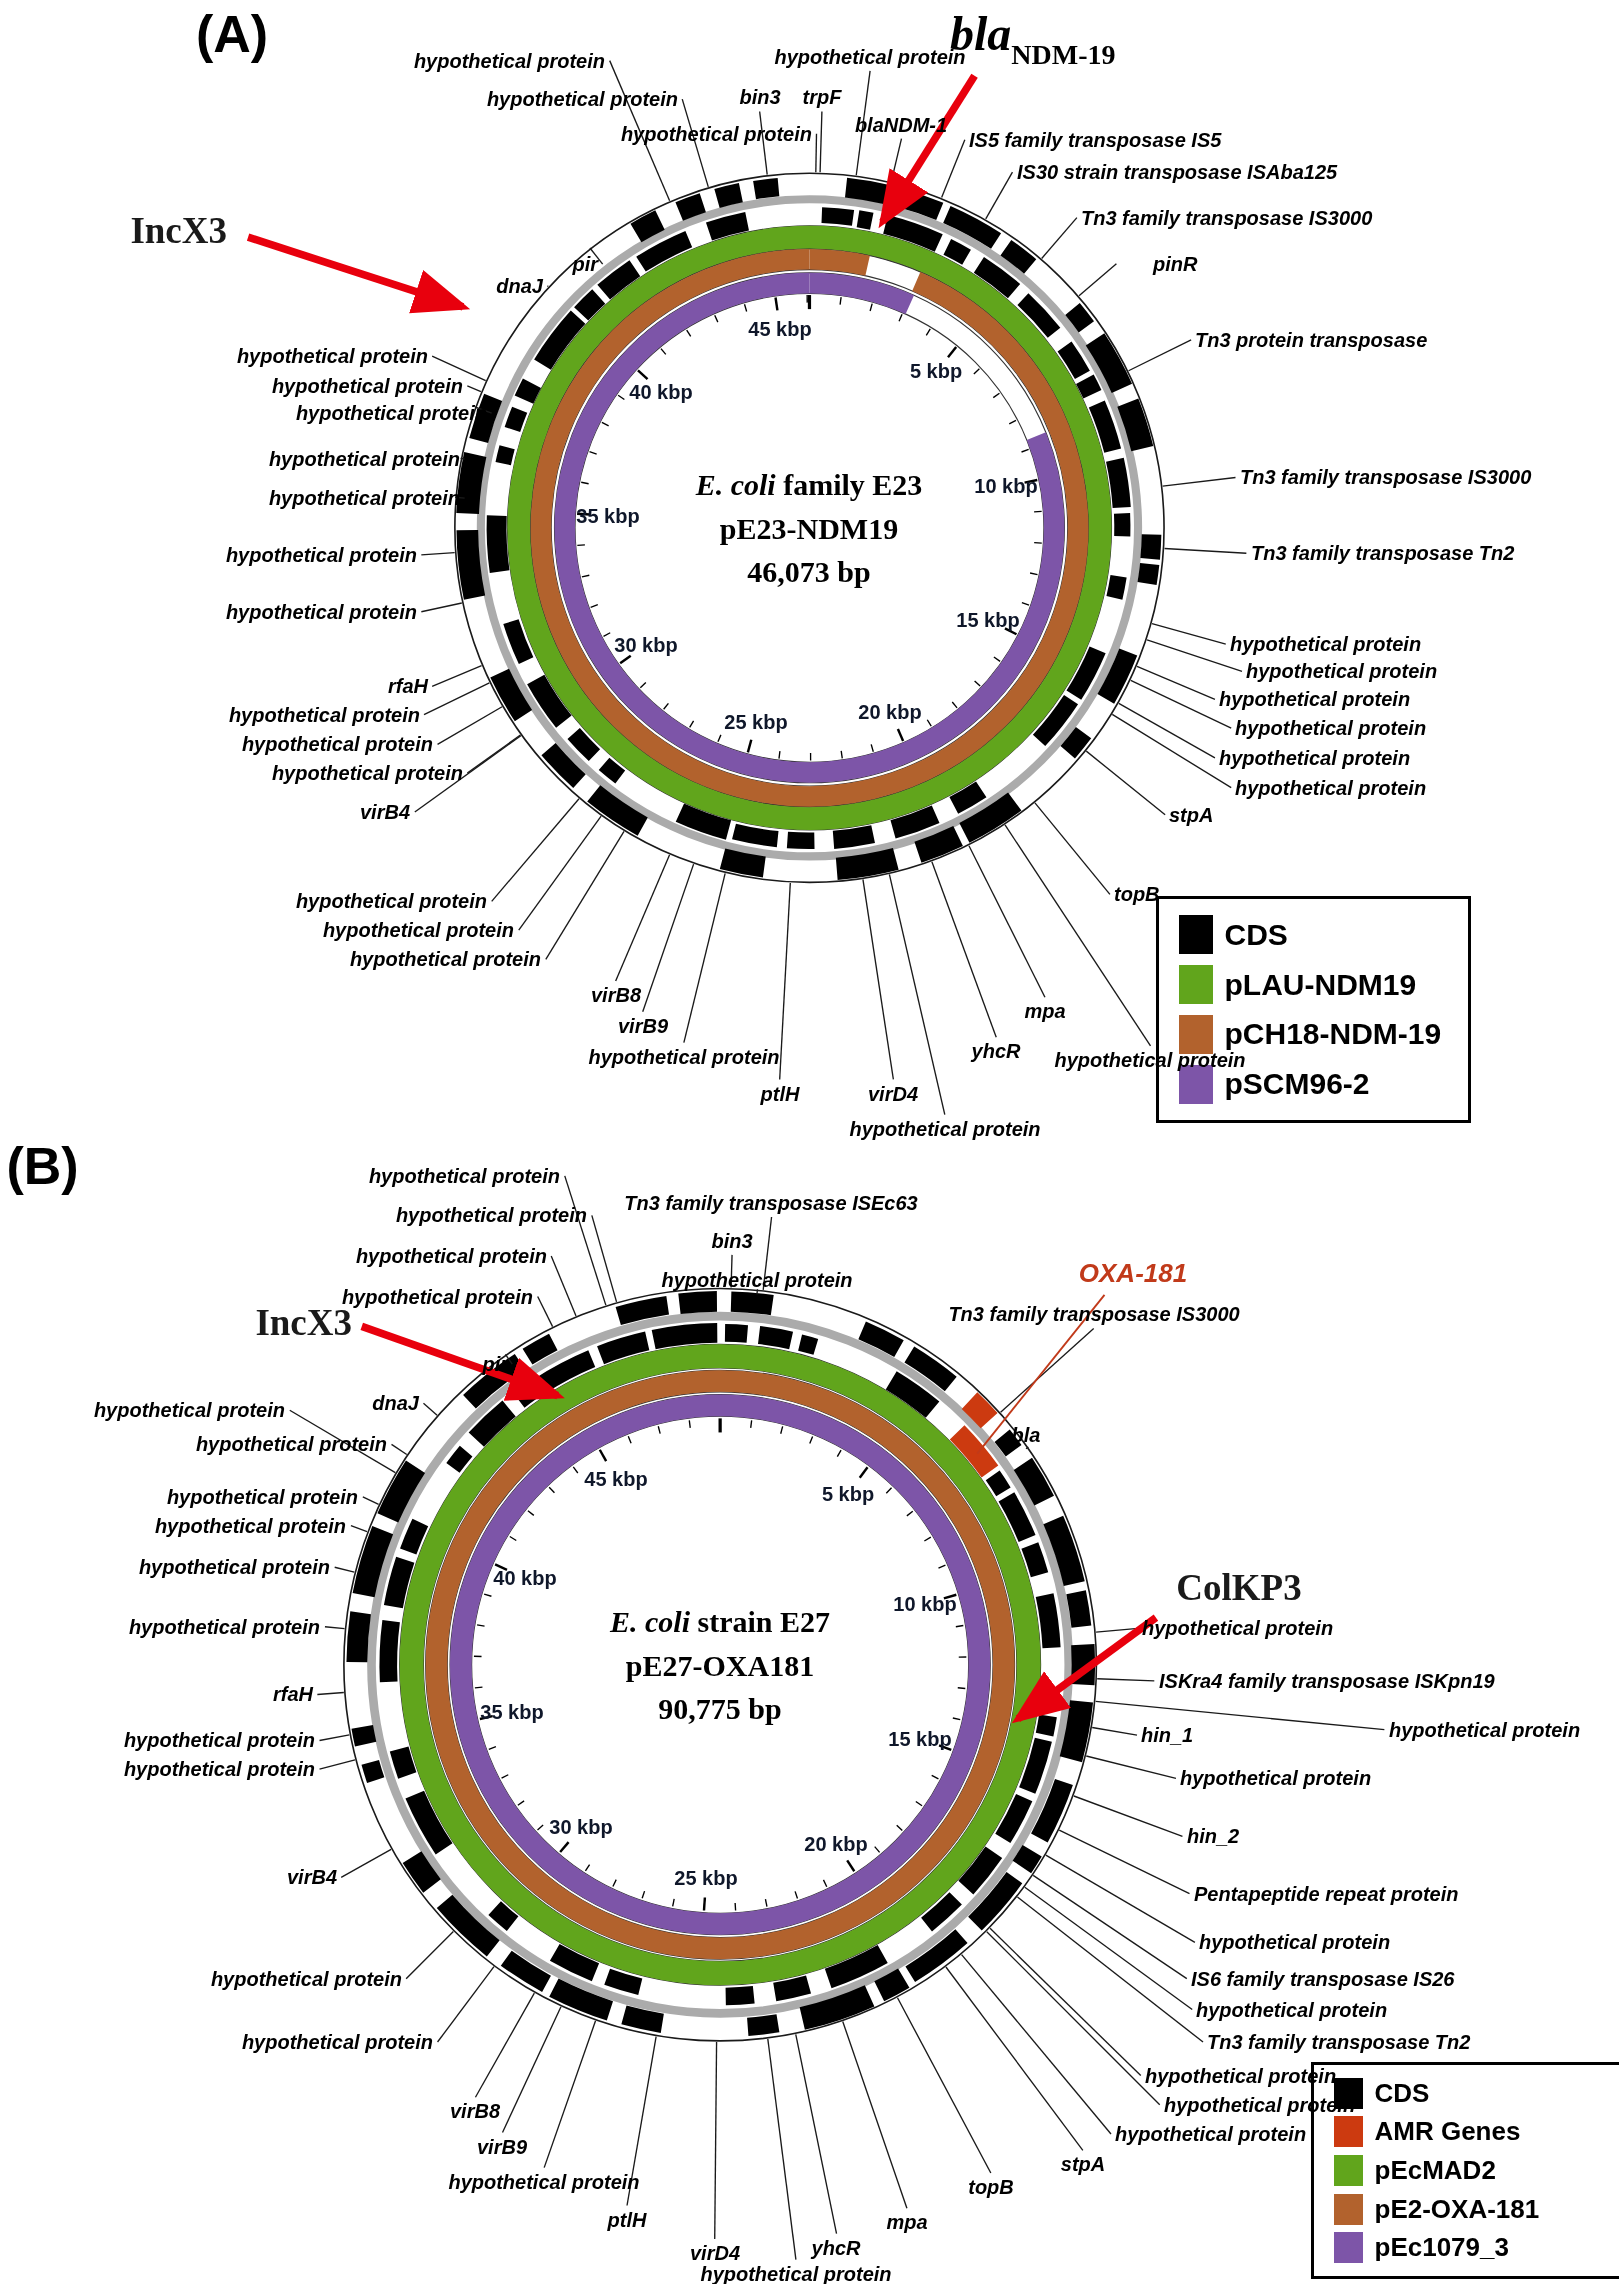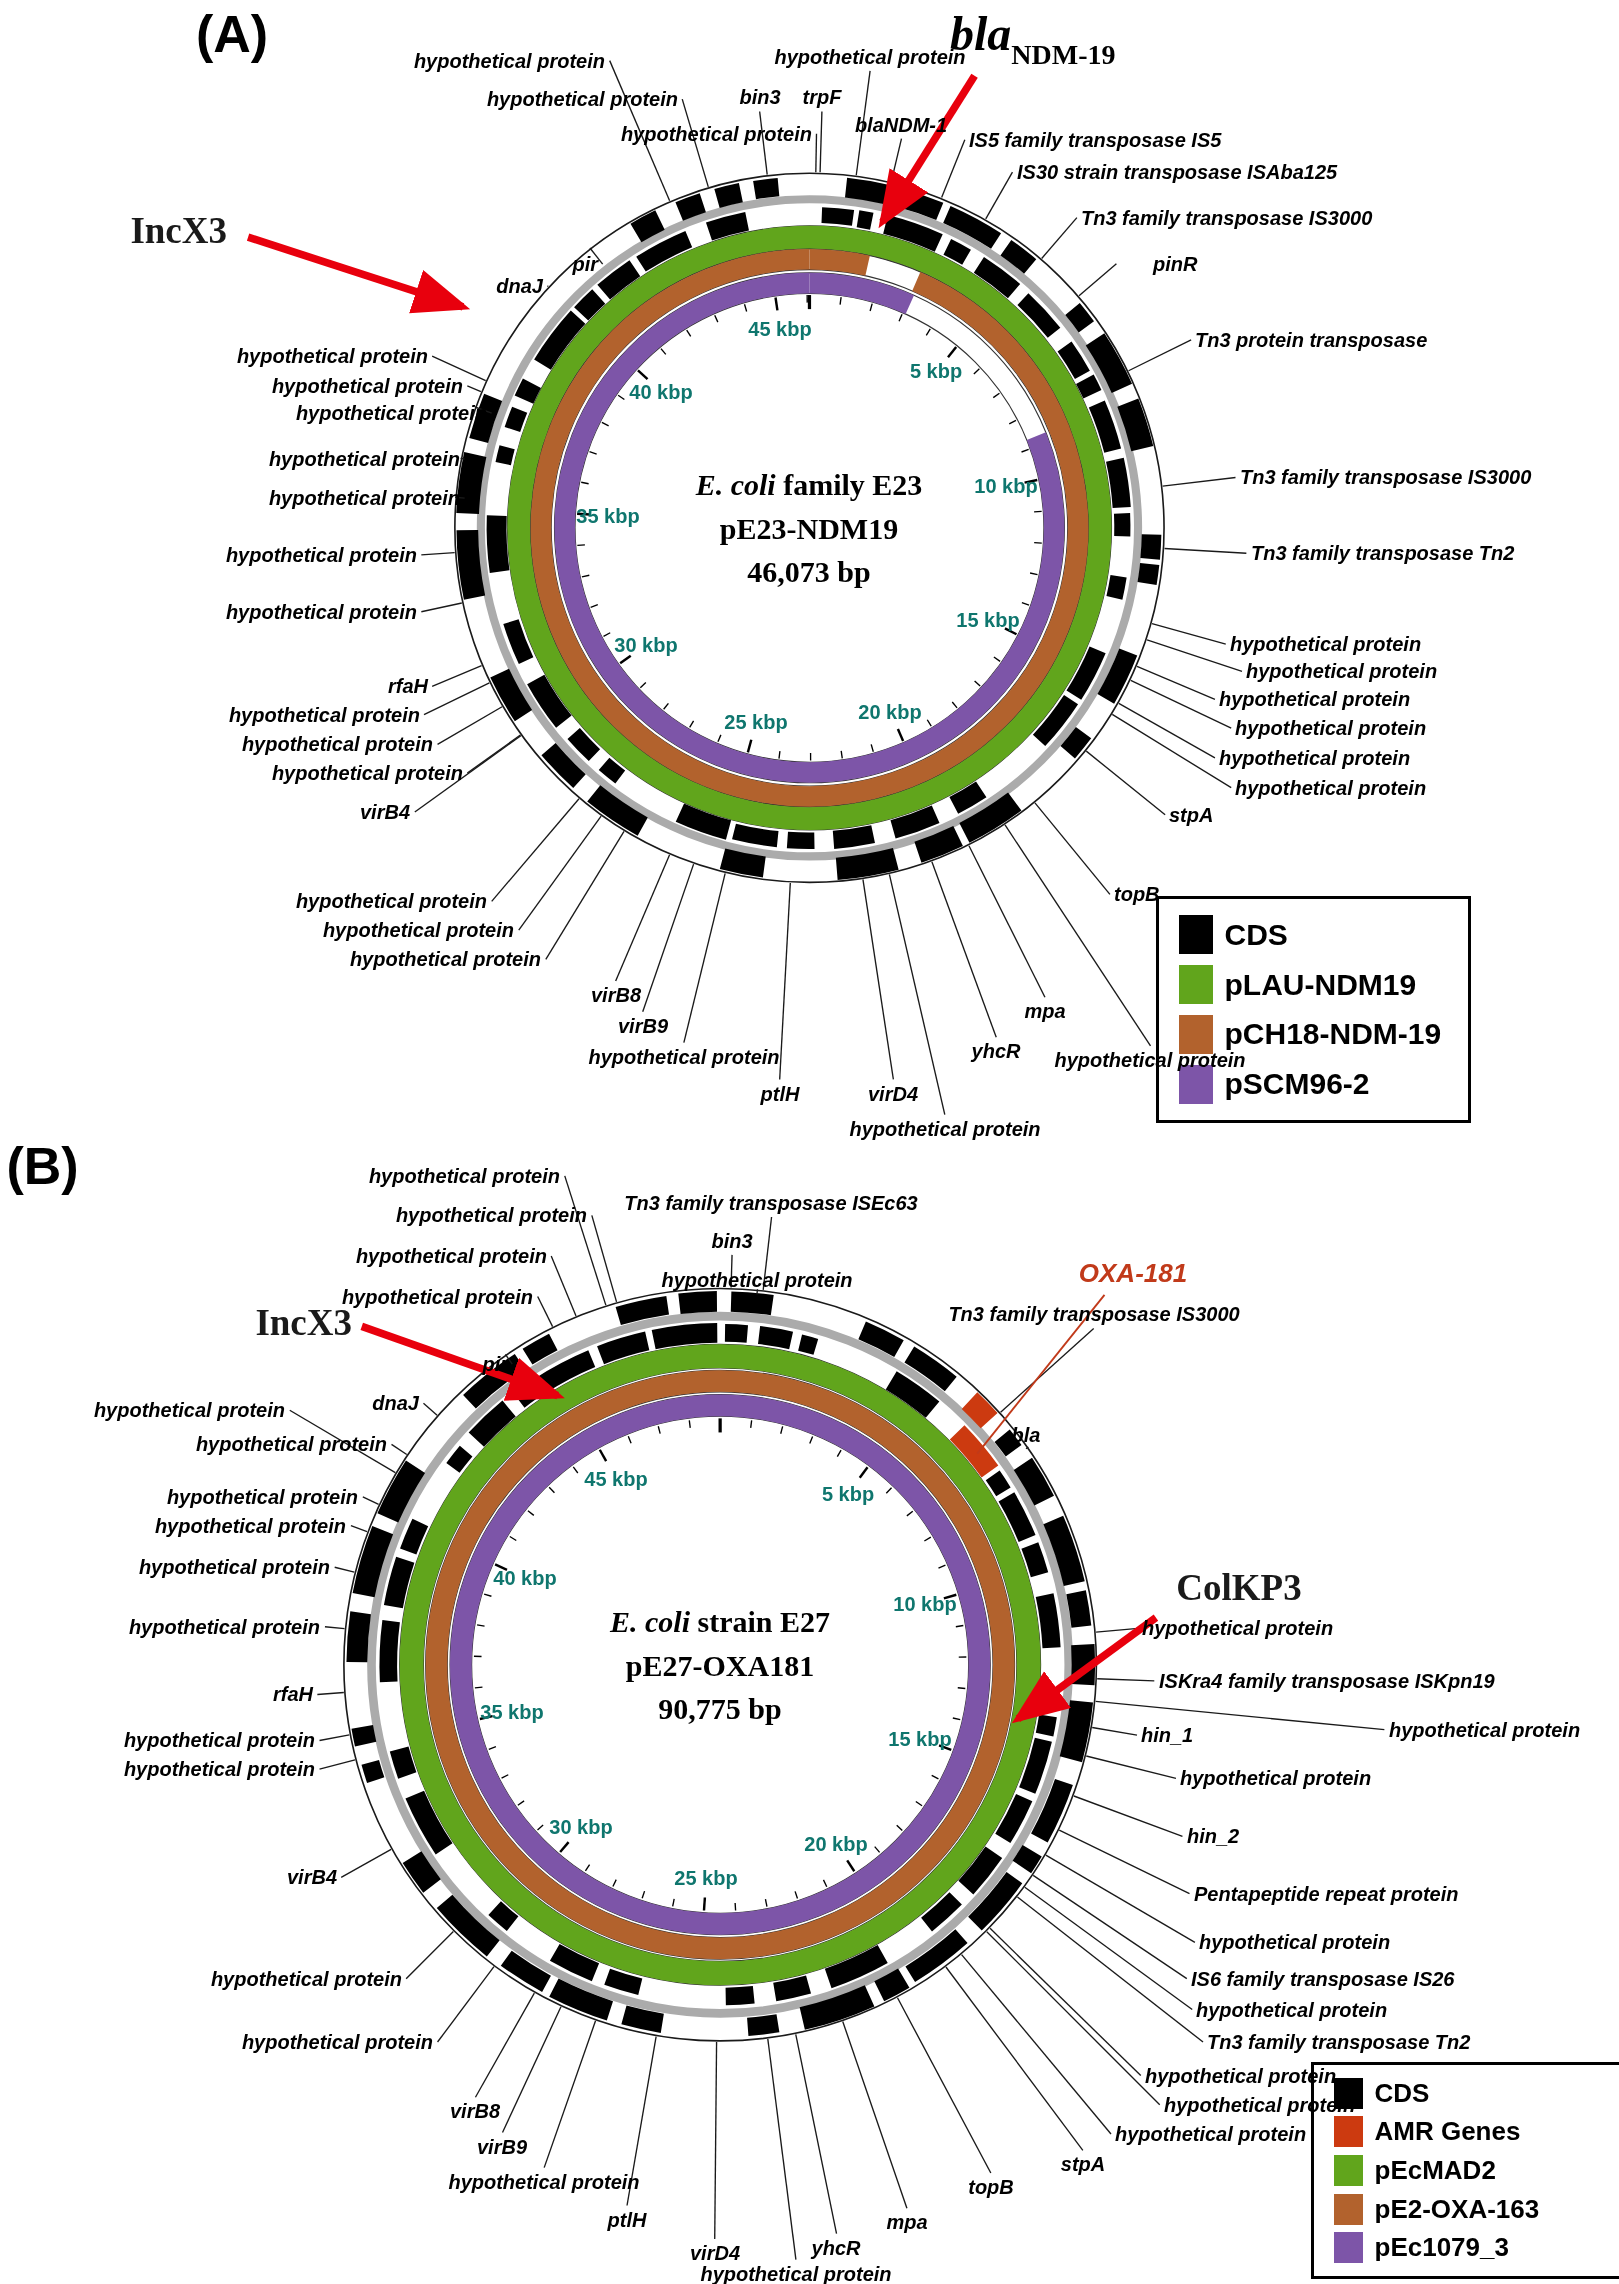--- a/index.html
+++ b/index.html
@@ -2,21 +2,21 @@
 <html style="font-size:8.7px"><head>
 <meta charset="utf-8">
 <style>
   html,body{margin:0;padding:0;background:#fff;}
   .page{position:relative;width:1620px;height:2284px;background:#fff;overflow:hidden;
         font-family:"Liberation Sans",sans-serif;}
   svg#gfx{position:absolute;left:0;top:0;width:1620px;height:2284px;}
   .ptag{position:absolute;font:700 52px "Liberation Sans",sans-serif;color:#000;}
   .glabel{position:absolute;white-space:nowrap;color:#000;
           font:italic 700 20px "Liberation Sans",sans-serif;}
-  .klabel{position:absolute;white-space:nowrap;color:#0f766e;
+  .klabel{position:absolute;white-space:nowrap;color:#0f172a;
           font:700 20px "Liberation Sans",sans-serif;transform:translate(-50%,-50%);}
   .cblock{position:absolute;text-align:center;color:#000;
           font:700 30px "Liberation Serif",serif;line-height:1.45;transform:translate(-50%,-50%);}
   .cblock .it{font-style:italic;margin-top:24px;}
   .ann{position:absolute;white-space:nowrap;}
   .serifbig{font:700 37px "Liberation Serif",serif;color:#1a1a1a;}
   .blabig{font:italic 700 48px "Liberation Serif",serif;color:#000;}
   .blasub{font:700 28px "Liberation Serif",serif;vertical-align:-14px;}
   .oxa{font:italic 700 26px "Liberation Sans",sans-serif;color:#c13a1a;}
   .legend{position:absolute;background:#fff;border:3.8px solid #000;
@@ -425,21 +425,21 @@
     <div class="lrow">
         <span class="lsw" style="width: 29px; height: 31px; background: rgb(204, 58, 16);"></span>
         <span class="llab">AMR Genes</span>
       </div>
     <div class="lrow">
         <span class="lsw" style="width: 29px; height: 31px; background: rgb(97, 165, 28);"></span>
         <span class="llab">pEcMAD2</span>
       </div>
     <div class="lrow">
         <span class="lsw" style="width: 29px; height: 31px; background: rgb(178, 98, 45);"></span>
-        <span class="llab">pE2-OXA-163</span>
+        <span class="llab">pE2-OXA-181</span>
       </div>
     <div class="lrow">
         <span class="lsw" style="width: 29px; height: 31px; background: rgb(125, 85, 168);"></span>
         <span class="llab">pEc1079_3</span>
       </div>
   </div>
 
   <div class="ann serifbig" style="left: 352px; top: 1322px; transform: translate(-100%, -50%);">IncX3</div>
   <div class="ann serifbig" style="left: 1239px; top: 1587px; transform: translate(-50%, -50%);">ColKP3</div>
   <div class="ann oxa" style="left: 1133px; top: 1273px; transform: translate(-50%, -50%);">OXA-181</div>

